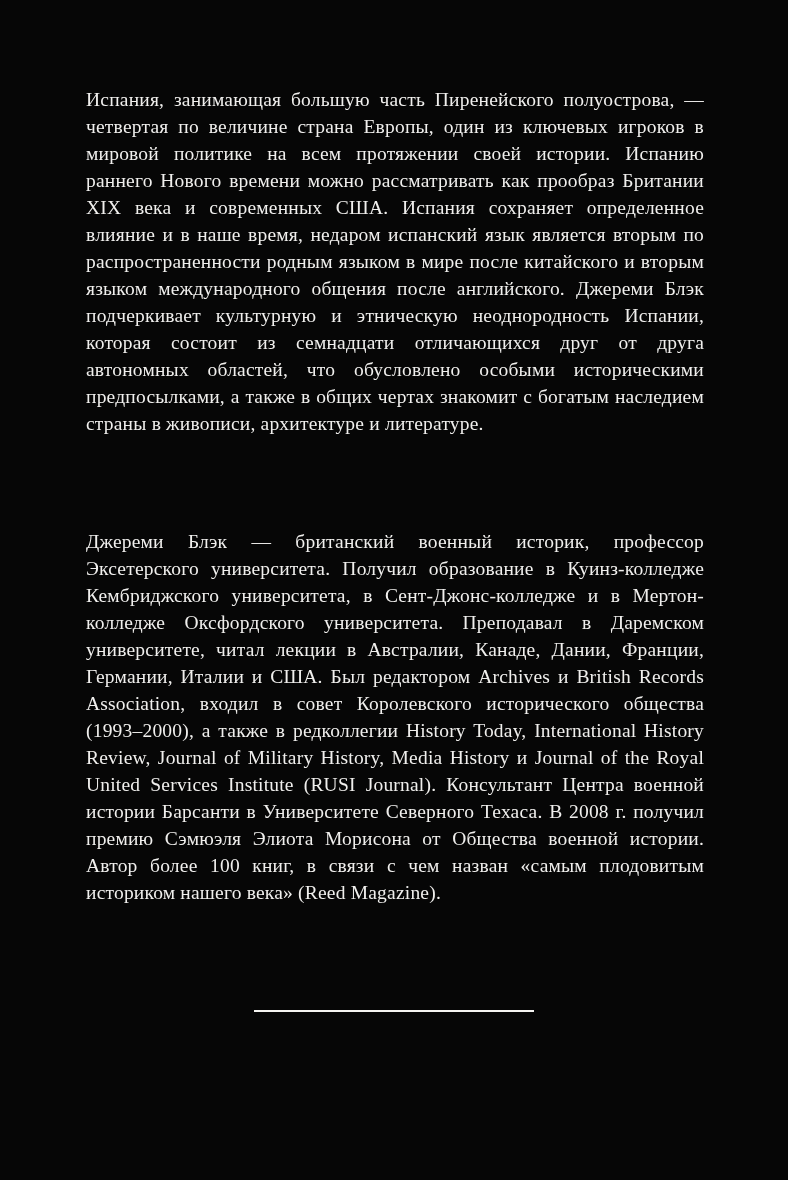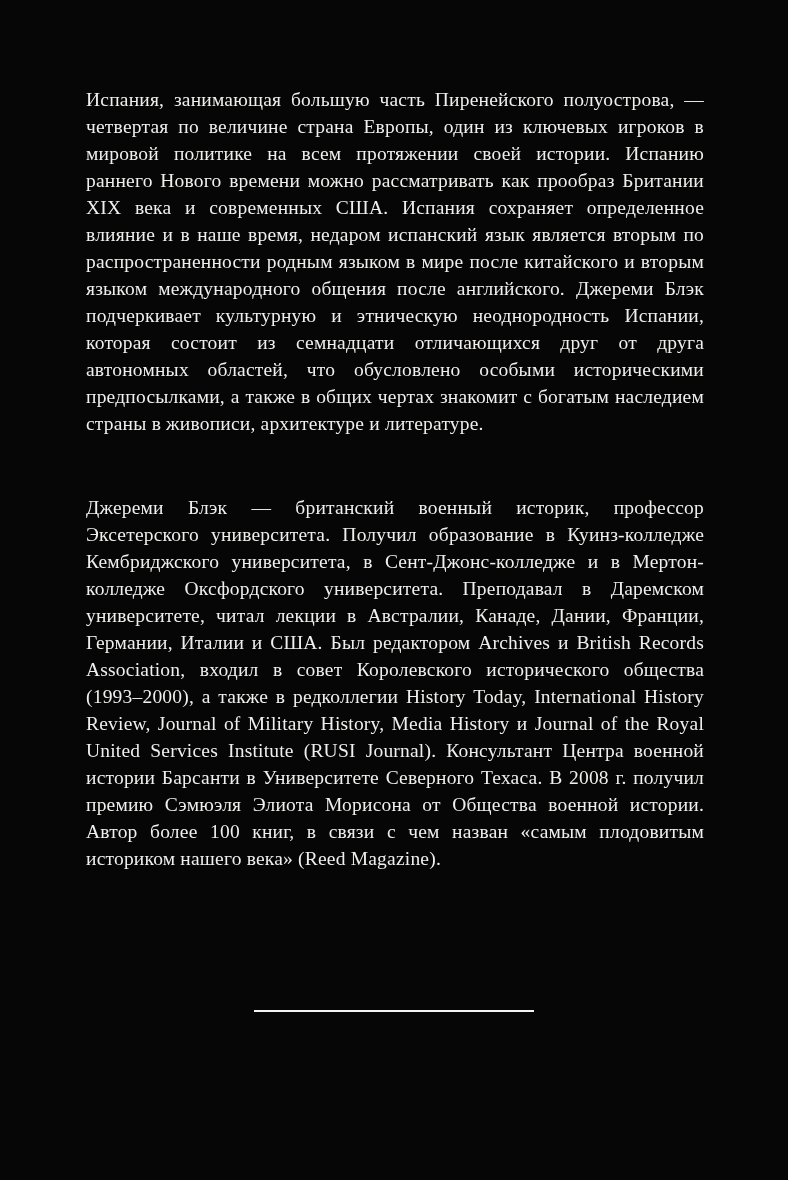--- a/index.html
+++ b/index.html
@@ -26,21 +26,21 @@
     margin: 0;
     font-size: 19.5px;
     line-height: 27px;
     text-align: justify;
     text-justify: inter-word;
     hyphens: auto;
     -webkit-hyphens: auto;
     letter-spacing: 0.2px;
   }
   .text-block p + p {
-    margin-top: 57px;
+    margin-top: 91px;
   }
   .barcode-box {
     position: absolute;
     left: 50%;
     transform: translateX(-50%);
     top: 1010px;
     width: 280px;
     height: 136px;
     background: #f5f4f1;
     display: flex;

